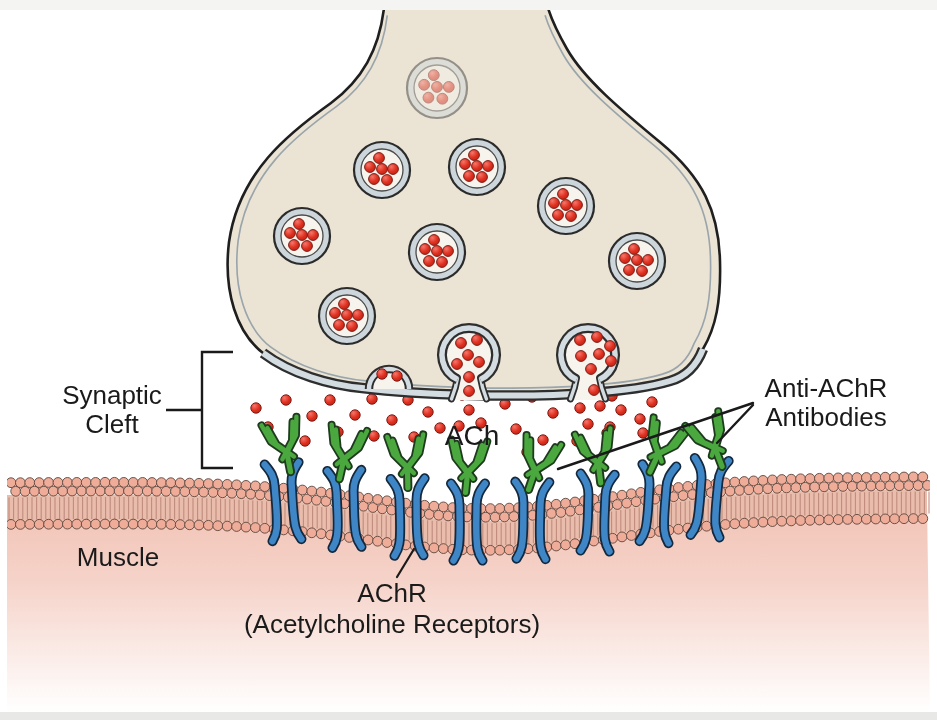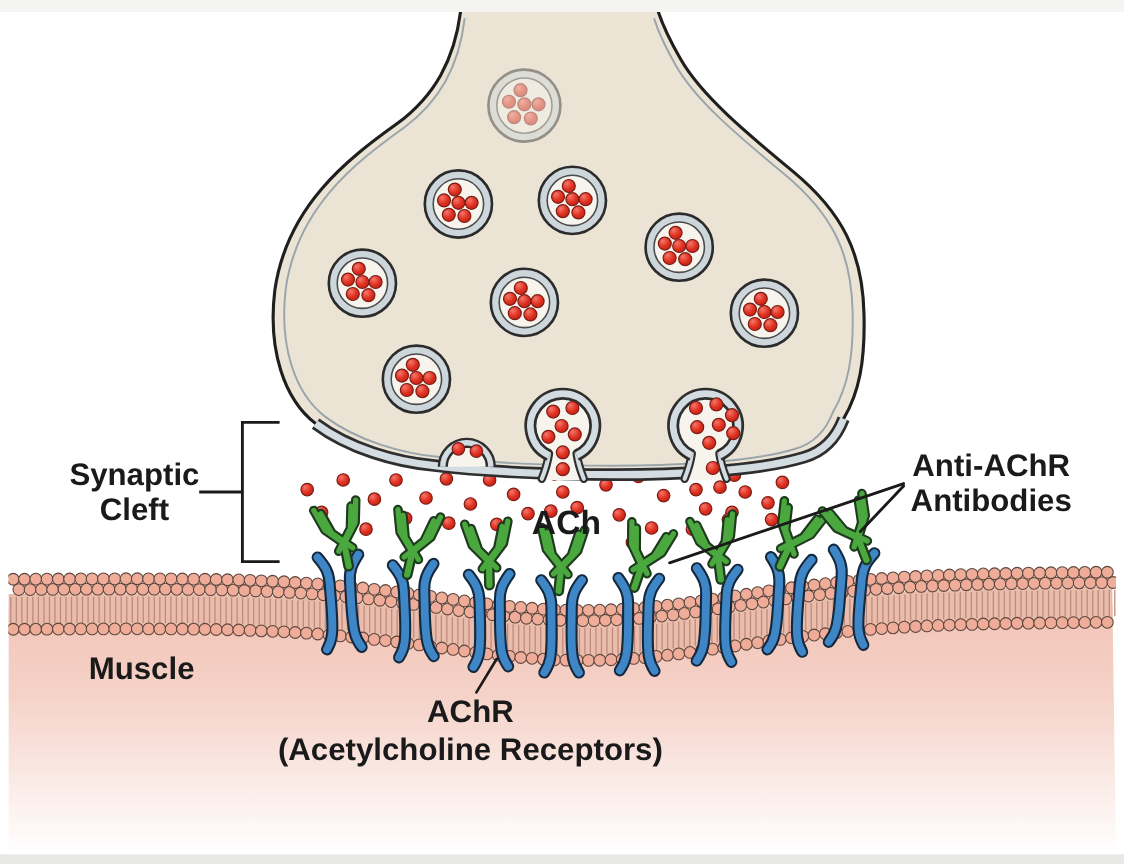--- a/index.html
+++ b/index.html
@@ -1,16 +1,16 @@
 <!DOCTYPE html>
 <html><head>
 <meta charset="utf-8">
 <style>
   html,body{margin:0;padding:0;width:937px;height:720px;overflow:hidden;background:#f6f6f4;}
-  #stage{position:relative;width:937px;height:720px;font-weight:bold;}
+  #stage{position:relative;width:937px;height:720px;}
   svg{display:block;}
   text{font-family:"Liberation Sans","DejaVu Sans",sans-serif;}
   .lbl{font-size:26px;}
   .lbl-big{font-size:28px;}
 </style>
 </head>
 <body>
 
 <div id="stage">
 <svg width="937" height="720" viewBox="0 0 937 720">

